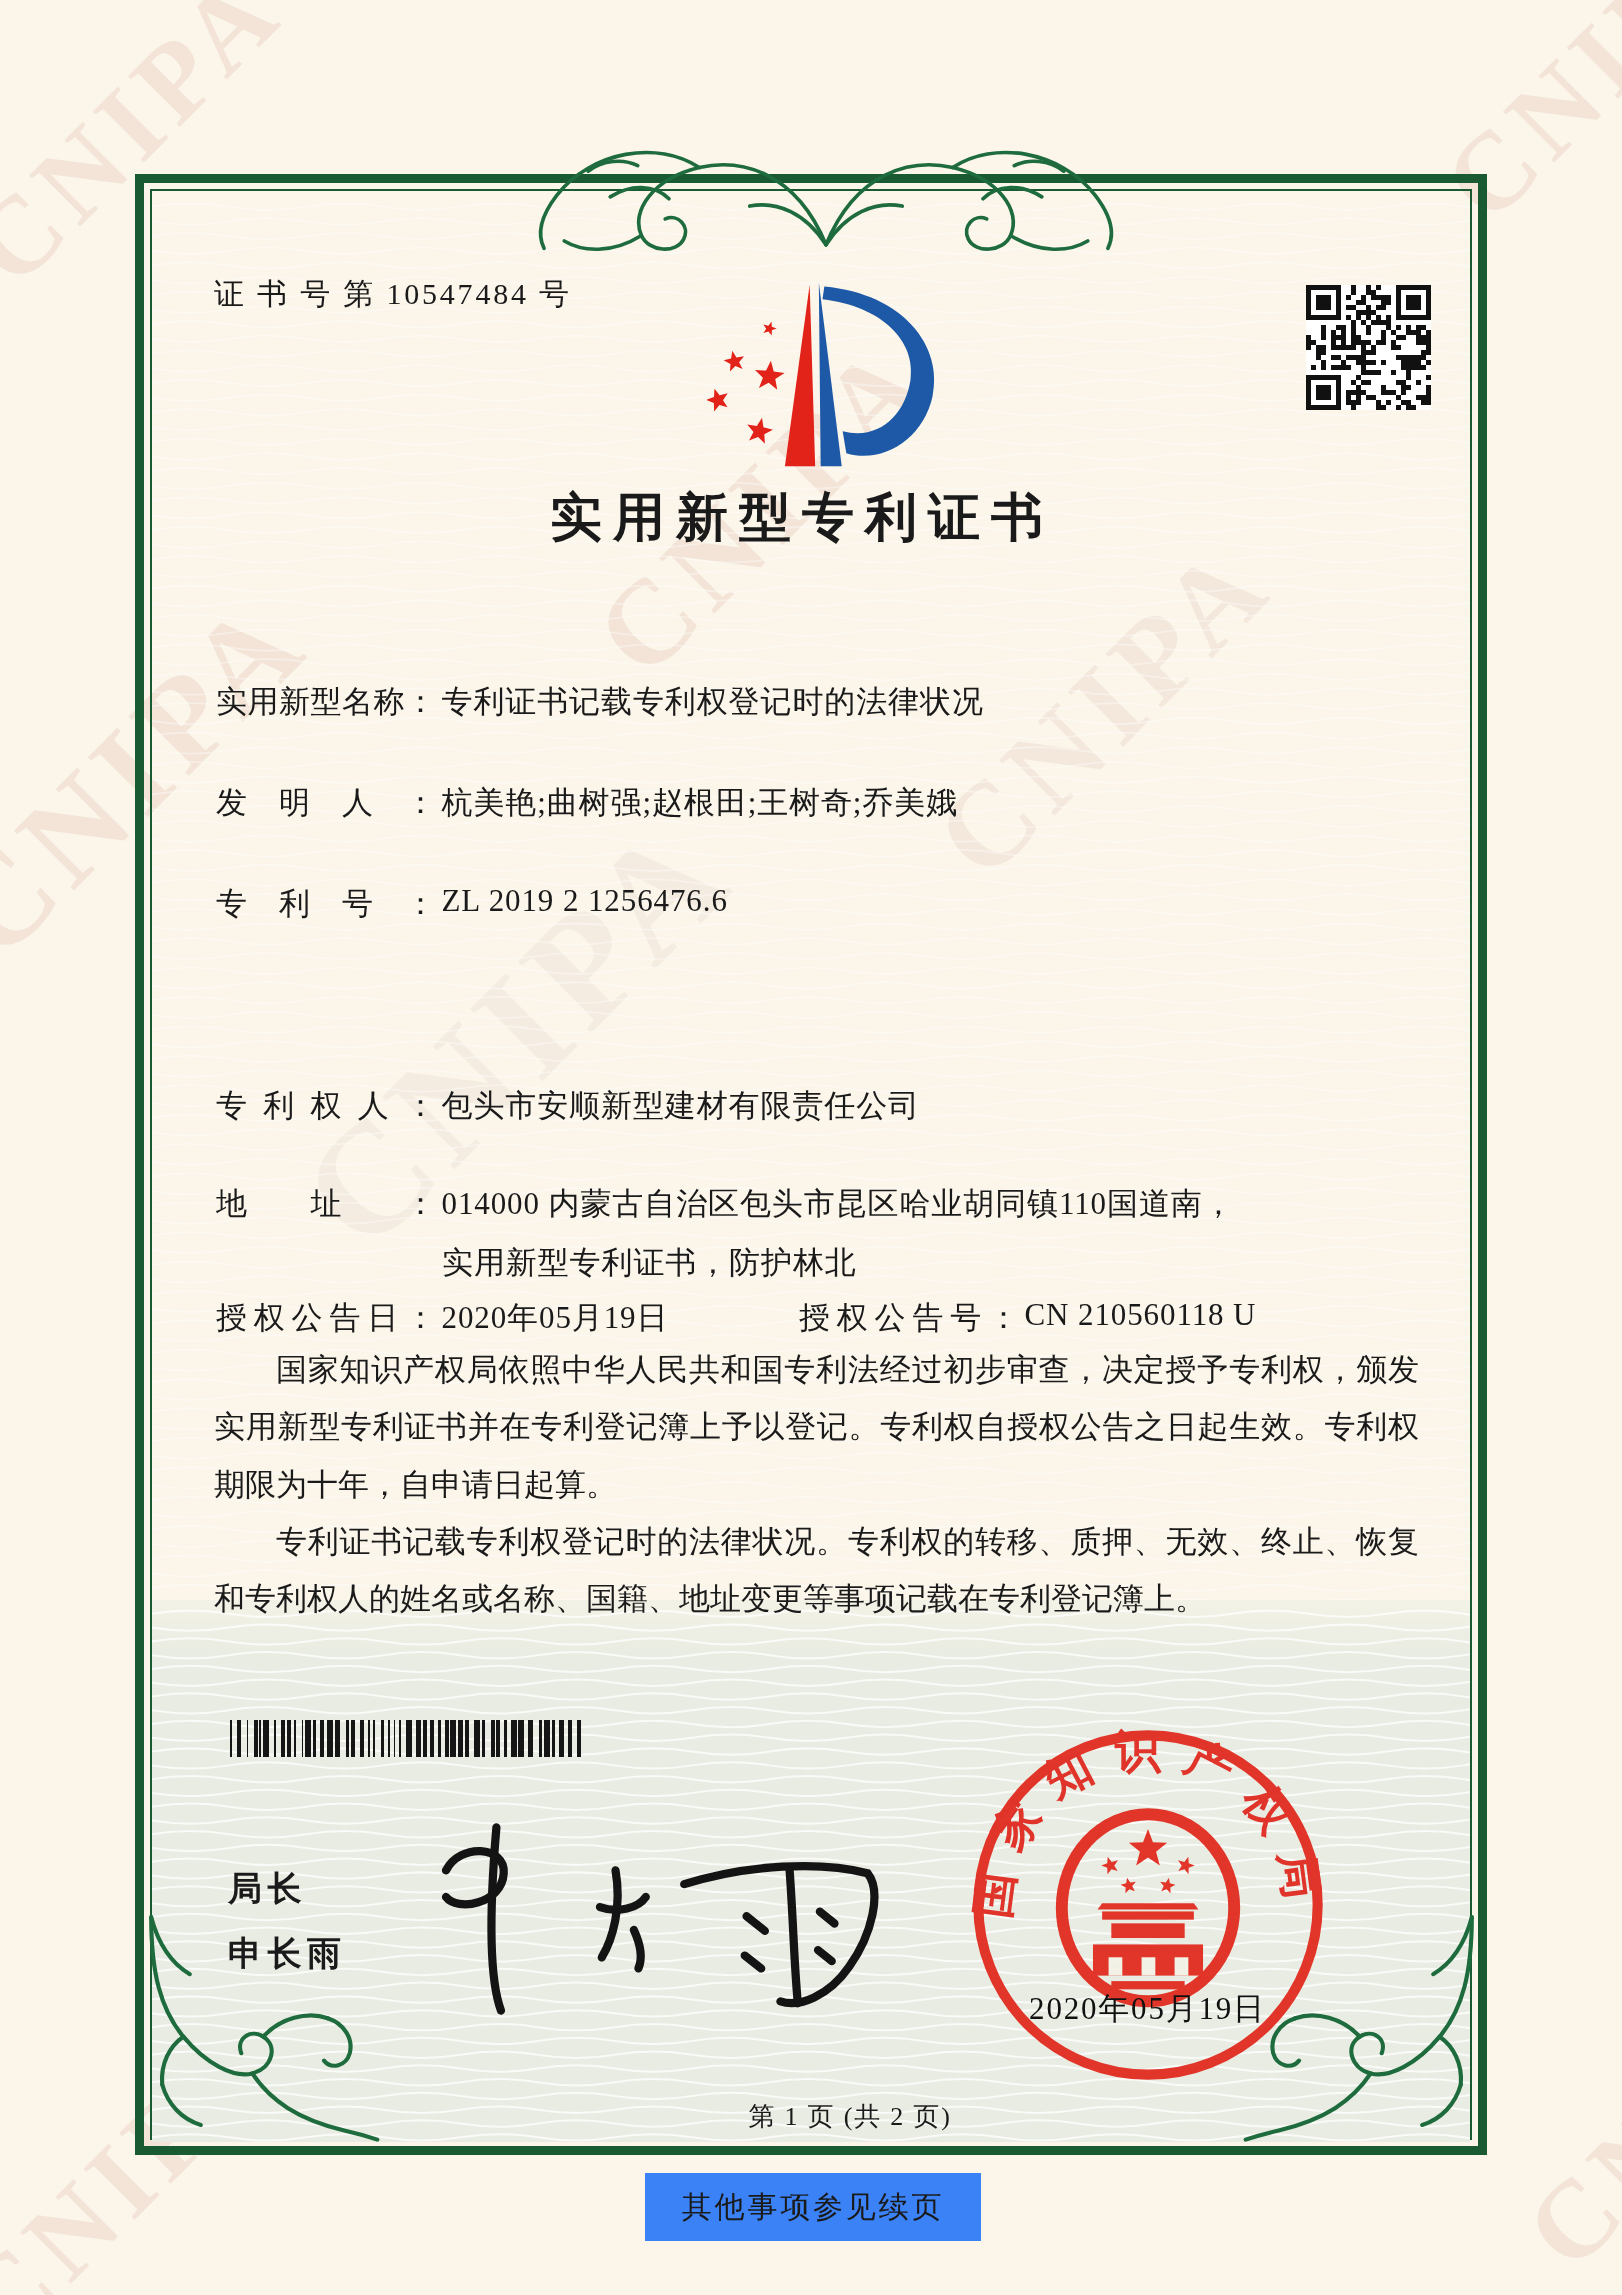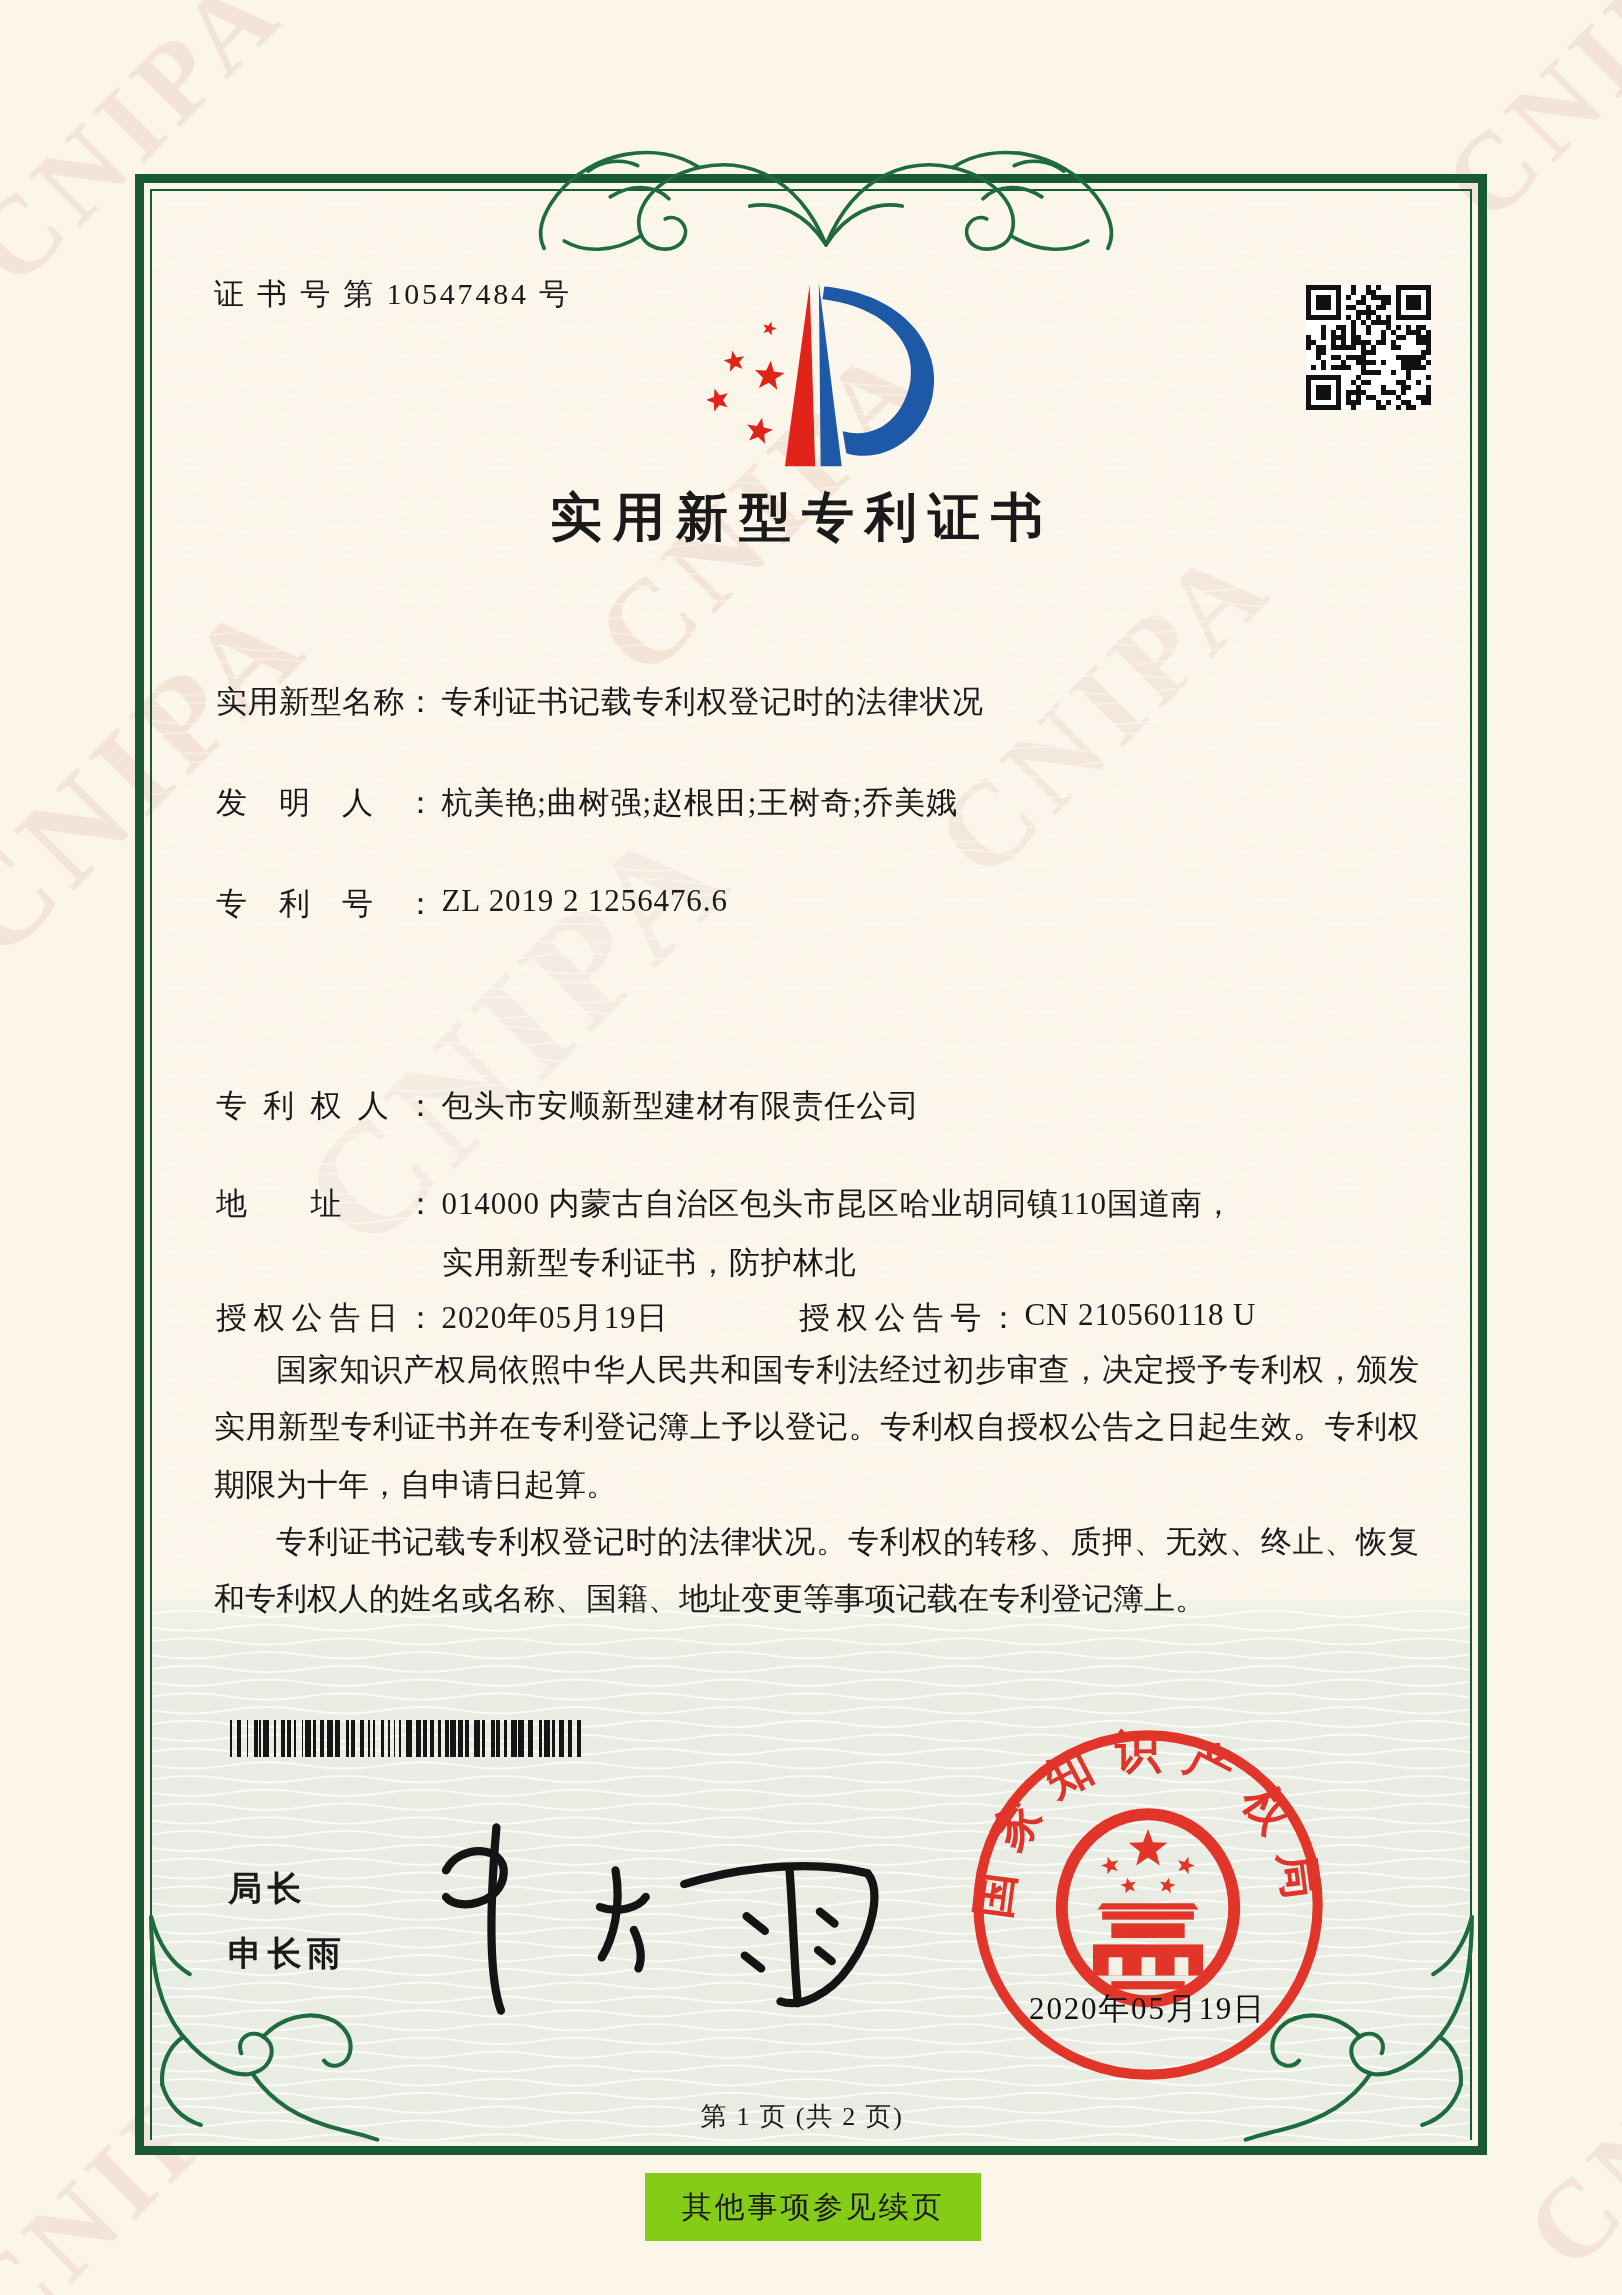--- a/index.html
+++ b/index.html
@@ -30,22 +30,22 @@
   #addr-line2{position:absolute;left:442px;top:1242px;font-size:31px;z-index:3;letter-spacing:0.9px;}
   #grant-pair2{position:absolute;left:583px;top:0;}
   #body-text{left:214px;top:1341px;width:1205px;z-index:3;}
   #body-text p{margin:0;font-size:31px;line-height:1.85;text-indent:2em;text-align:justify;}
   #director-label{left:228px;top:1866px;font-size:34px;font-weight:600;
      font-family:"Liberation Sans","DejaVu Sans",sans-serif;letter-spacing:5.5px;z-index:3;}
   #director-name{left:228px;top:1931px;font-size:34px;font-weight:600;
      font-family:"Liberation Sans","DejaVu Sans",sans-serif;letter-spacing:5.5px;z-index:3;}
   #seal-date{left:996px;top:1988px;width:303px;text-align:center;font-size:31px;
      letter-spacing:1.8px;z-index:5;color:#111;}
-  #page-info{left:135px;top:2099px;width:1334px;text-align:center;font-size:26px;z-index:3;letter-spacing:1.8px;}
-  #cont-box{left:645px;top:2173px;width:336px;height:68px;background:#84cc16;z-index:3;
+  #page-info{left:135px;top:2099px;width:1334px;text-align:center;font-size:26px;z-index:3;letter-spacing:1.8px;padding-left:48px;}
+  #cont-box{left:645px;top:2173px;width:336px;height:68px;background:#3b82f6;z-index:3;
      text-align:center;line-height:68px;font-size:30px;letter-spacing:2.8px;}
   svg{display:block;}
 </style>
 </head>
 <body>
 
 <div id="page">
 
   <div class="wm" style="left:-55px;top:220px;font-size:110px;">CNIPA</div>
   <div class="wm" style="left:1419px;top:156px;font-size:110px;">CNIPA</div>

